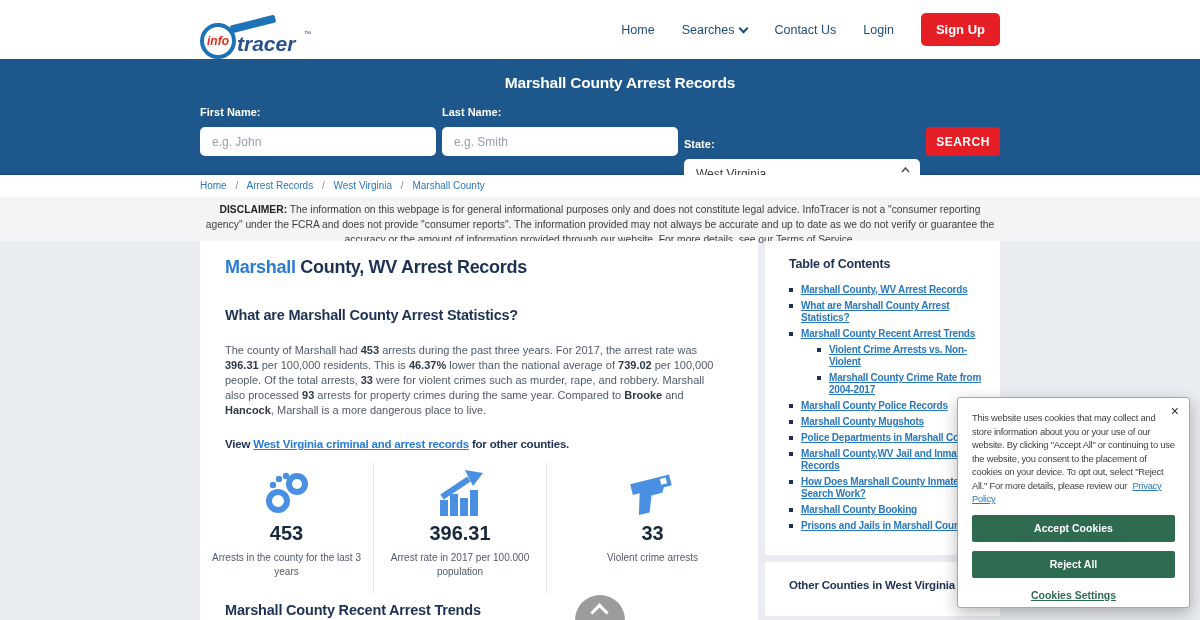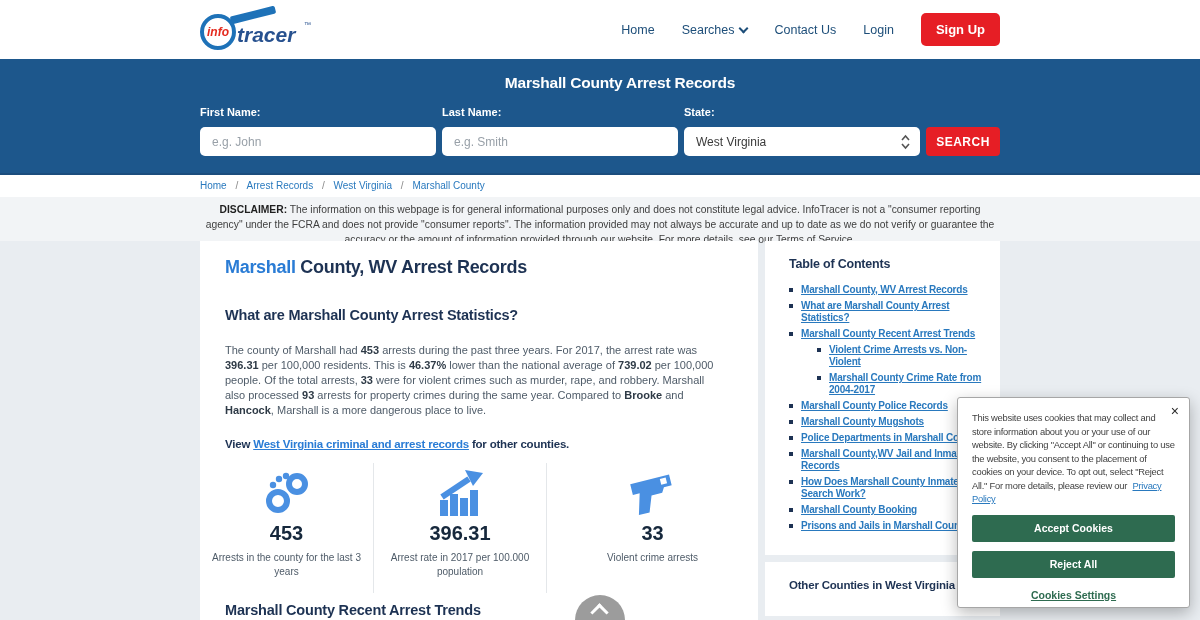--- a/index.html
+++ b/index.html
@@ -6,42 +6,42 @@
   html,body { width:1200px; height:620px; }
   body {
     position:relative; overflow:hidden;
     font-family:"Liberation Sans", sans-serif;
     background:#e9edf1;
   }
   a { cursor:pointer; text-decoration:none; }
 
   
   .site-header { position:absolute; left:0; top:0; width:1200px; height:59px; background:#fff; z-index:3; }
-  .logo { position:absolute; left:200px; top:7px; width:120px; height:46px; cursor:pointer; }
+  .logo { position:absolute; left:200px; top:16px; width:120px; height:46px; cursor:pointer; }
   .logo-circle { position:absolute; left:0; top:7px; width:36px; height:36px; border:4px solid #1e72b8;
                  border-radius:50%; display:flex; align-items:center; justify-content:center; background:#fff; }
   .logo-info { color:#e42a1e; font-weight:bold; font-style:italic; font-size:12px; }
   .logo-handle { position:absolute; left:30px; top:4px; width:46px; height:8px; background:#1e72b8;
                  transform:rotate(-14deg); border-radius:2px; }
   .logo-tracer { position:absolute; left:37px; top:16px; font-size:21px; font-weight:bold; font-style:italic; color:#27518f; }
   .logo-tm { position:absolute; left:104px; top:14px; font-size:7px; color:#27518f; }
   .main-nav { position:absolute; right:200px; top:0; height:59px; display:flex; align-items:center; gap:27px; }
   .nav-link { color:#1d4e79; font-size:12.5px; display:flex; align-items:center; gap:6px; }
   .chev-down { width:7px; height:7px; border-right:2px solid #1d4e79; border-bottom:2px solid #1d4e79;
                transform:rotate(45deg); margin-top:-3px; }
   .signup-btn { background:#e61e25; color:#fff; font-size:13px; font-weight:bold; border:none;
                 border-radius:5px; padding:9px 15px; font-family:inherit; cursor:pointer; }
 
   
   .hero { position:absolute; left:0; top:59px; width:1200px; height:116px; background:#1d578c;
           border-bottom:2px solid #1b4d7d; }
   .hero-title { position:absolute; top:15px; width:100%; text-align:center; color:#fff;
                 font-size:15.5px; font-weight:bold; letter-spacing:-0.2px;padding-left:40px; }
   .form-group { position:absolute; top:47px; width:236px; }
-  .fg1 { left:200px; } .fg2 { left:442px; } .fg3 { left:684px; }
+  .fg1 { left:200px; } .fg2 { left:442px; } .fg3 { left:684px;margin-top:32px; }
   .form-label { color:#fff; font-size:11px; font-weight:bold; display:block; }
   .hero input { position:absolute; top:21px; left:0; width:236px; height:29px; border:none; border-radius:5px;
                 padding:0 12px; font-size:12px; color:#1d4ed8; font-family:inherit; outline:none; }
   .hero input::placeholder { color:#98a0a8; }
   .select-box { position:absolute; top:21px; left:0; width:236px; height:29px; background:#fff; border-radius:5px;
                 display:flex; align-items:center; padding:0 10px 0 12px; cursor:pointer; }
   .select-value { flex:1; font-size:12px; color:#3a3a3a; }
   .search-btn { position:absolute; left:926px; top:68px; width:74px; height:29px; background:#e61e25; color:#fff;
                 border:none; border-radius:4px; font-size:12px; font-weight:bold; letter-spacing:0.5px;
                 font-family:inherit; cursor:pointer; }

